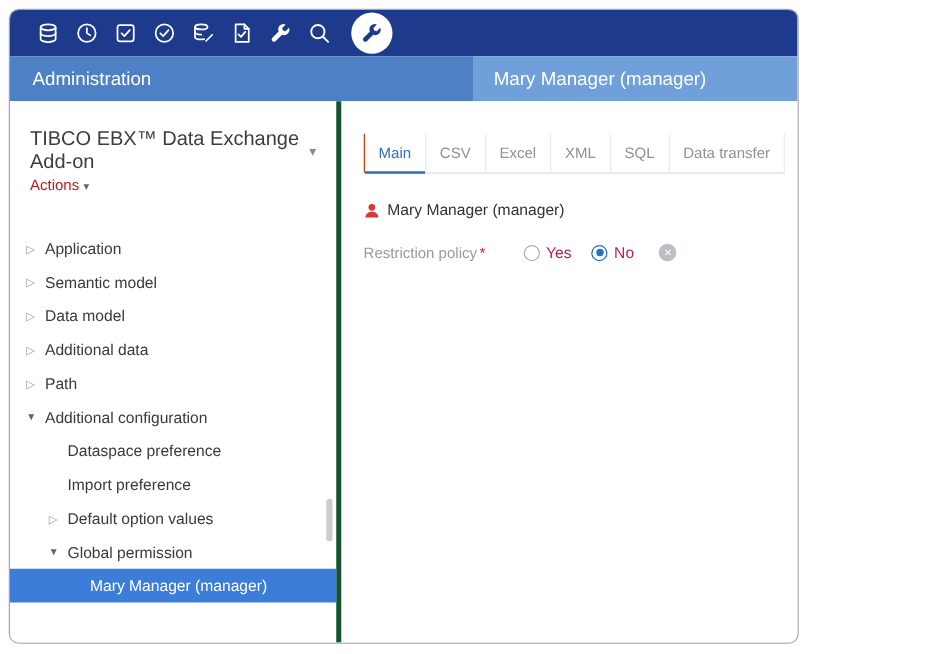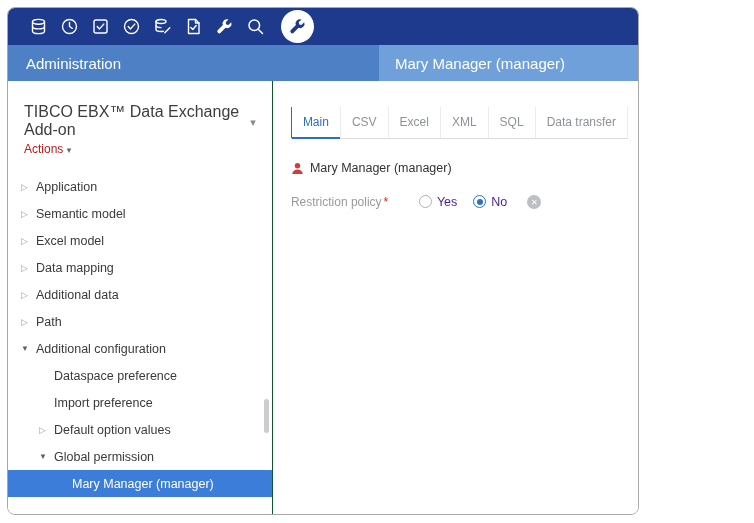--- a/index.html
+++ b/index.html
@@ -12,29 +12,29 @@
   .tb-icon { width:20px; height:20px; margin-right:11px; display:flex; align-items:center; justify-content:center; cursor:pointer; }
   .tb-active { width:33px; height:33px; background:#ffffff; border-radius:50%; display:flex; align-items:center; justify-content:center; margin-left:5px; cursor:pointer; }
 
   
   .headerrow { height:36px; display:flex; }
   .header-left { width:371px; background:#4d80c4; color:#fff; display:flex; align-items:center; padding-left:18px; font-size:15px; }
   .header-right { flex:1; background:#6fa0da; color:#fff; display:flex; align-items:center; padding-left:16px; font-size:15px; }
 
   
   .contentrow { display:flex; height:433px; }
-  .sidebar { width:371px; border-right:1px solid #14532d; position:relative; padding-top:22px; background:#fff; }
+  .sidebar { width:371px; border-right:4px solid #14532d; position:relative; padding-top:22px; background:#fff; }
   .sidebar-title-row { display:flex; align-items:center; justify-content:space-between; padding:0 16px; }
   .sidebar-title-text { font-size:16px; color:#3d3d3d; }
   .title-caret { cursor:pointer; }
   .title-caret::after { content:"▾"; color:#8a8a8a; font-size:11px; }
   .actions { margin:0 16px 0; font-size:12px; color:#b91c1c; cursor:pointer; display:inline-block; }
   .actions::after { content:" ▾"; font-size:9px; color:#666; }
 
-  .tree { margin-top:16px; }
+  .tree { margin-top:28px; }
   .tree-item { height:27px; display:flex; align-items:center; font-size:12.5px; color:#3a3a3a; cursor:pointer; }
   .level-0 { padding-left:13px; }
   .level-1 { padding-left:31px; }
   .level-2 { padding-left:49px; }
   .caret { width:15px; display:inline-flex; align-items:center; }
   .caret.collapsed::before { content:"▷"; font-size:9px; color:#9aa0a6; }
   .caret.expanded::before  { content:"▼"; font-size:8px; color:#5f6368; }
   .caret.leaf::before      { content:""; }
   .tree-item.selected { background:#3b7dd8; color:#ffffff; }
   .scroll-thumb { position:absolute; right:3px; top:318px; width:5px; height:34px; background:#cdcdcd; border-radius:3px; cursor:pointer; }
@@ -47,21 +47,21 @@
   .tab.active { color:#2e6fc0; }
   .tab.active::after { content:""; position:absolute; left:0; bottom:-1px; width:100%; height:2px; background:#2e6fc0; }
 
   .form { margin-top:16px; }
   .form-row { display:flex; align-items:center; min-height:26px; margin-bottom:8px; }
   .form-label { width:128px; font-size:12px; color:#9a9a9a; }
   .required { color:#d22; margin-left:2px; }
   .value { display:flex; align-items:center; font-size:12.5px; color:#333; }
   .profile-icon { margin-right:6px; display:flex; align-items:center; }
   .radio-group { display:flex; align-items:center; }
-  .radio-opt { display:flex; margin-right:16px; font-size:12.5px; color:#4c1d95; cursor:pointer; }
+  .radio-opt { display:flex; align-items:center; margin-right:16px; font-size:12.5px; color:#be185d; cursor:pointer; }
   .radio { width:13px; height:13px; border:1px solid #b0b0b0; border-radius:50%; margin-right:5px; background:#fff; position:relative; }
   .radio.selected { border-color:#2e6fc0; }
   .radio.selected::after { content:""; position:absolute; left:2.5px; top:2.5px; width:6px; height:6px; border-radius:50%; background:#2e6fc0; }
   .clear-btn { width:14px; height:14px; border-radius:50%; background:#bcc0c4; color:#fff; display:flex; align-items:center; justify-content:center; cursor:pointer; margin-left:4px; }
   .clear-btn::before { content:"✕"; font-size:8px; }
 </style>
 </head>
 <body>
 
 <div class="window">
@@ -149,25 +149,21 @@
         <div class="tree-item level-0">
           <span class="caret collapsed"></span>
           <span>Application</span>
         </div>
         <div class="tree-item level-0">
           <span class="caret collapsed"></span>
           <span>Semantic model</span>
         </div>
         <div class="tree-item level-0">
           <span class="caret collapsed"></span>
-          <span>Excel model</span>
-        </div>
-        <div class="tree-item level-0">
-          <span class="caret collapsed"></span>
-          <span>Data mapping</span>
+          <span>Data model</span>
         </div>
         <div class="tree-item level-0">
           <span class="caret collapsed"></span>
           <span>Additional data</span>
         </div>
         <div class="tree-item level-0">
           <span class="caret collapsed"></span>
           <span>Path</span>
         </div>
         <div class="tree-item level-0">

